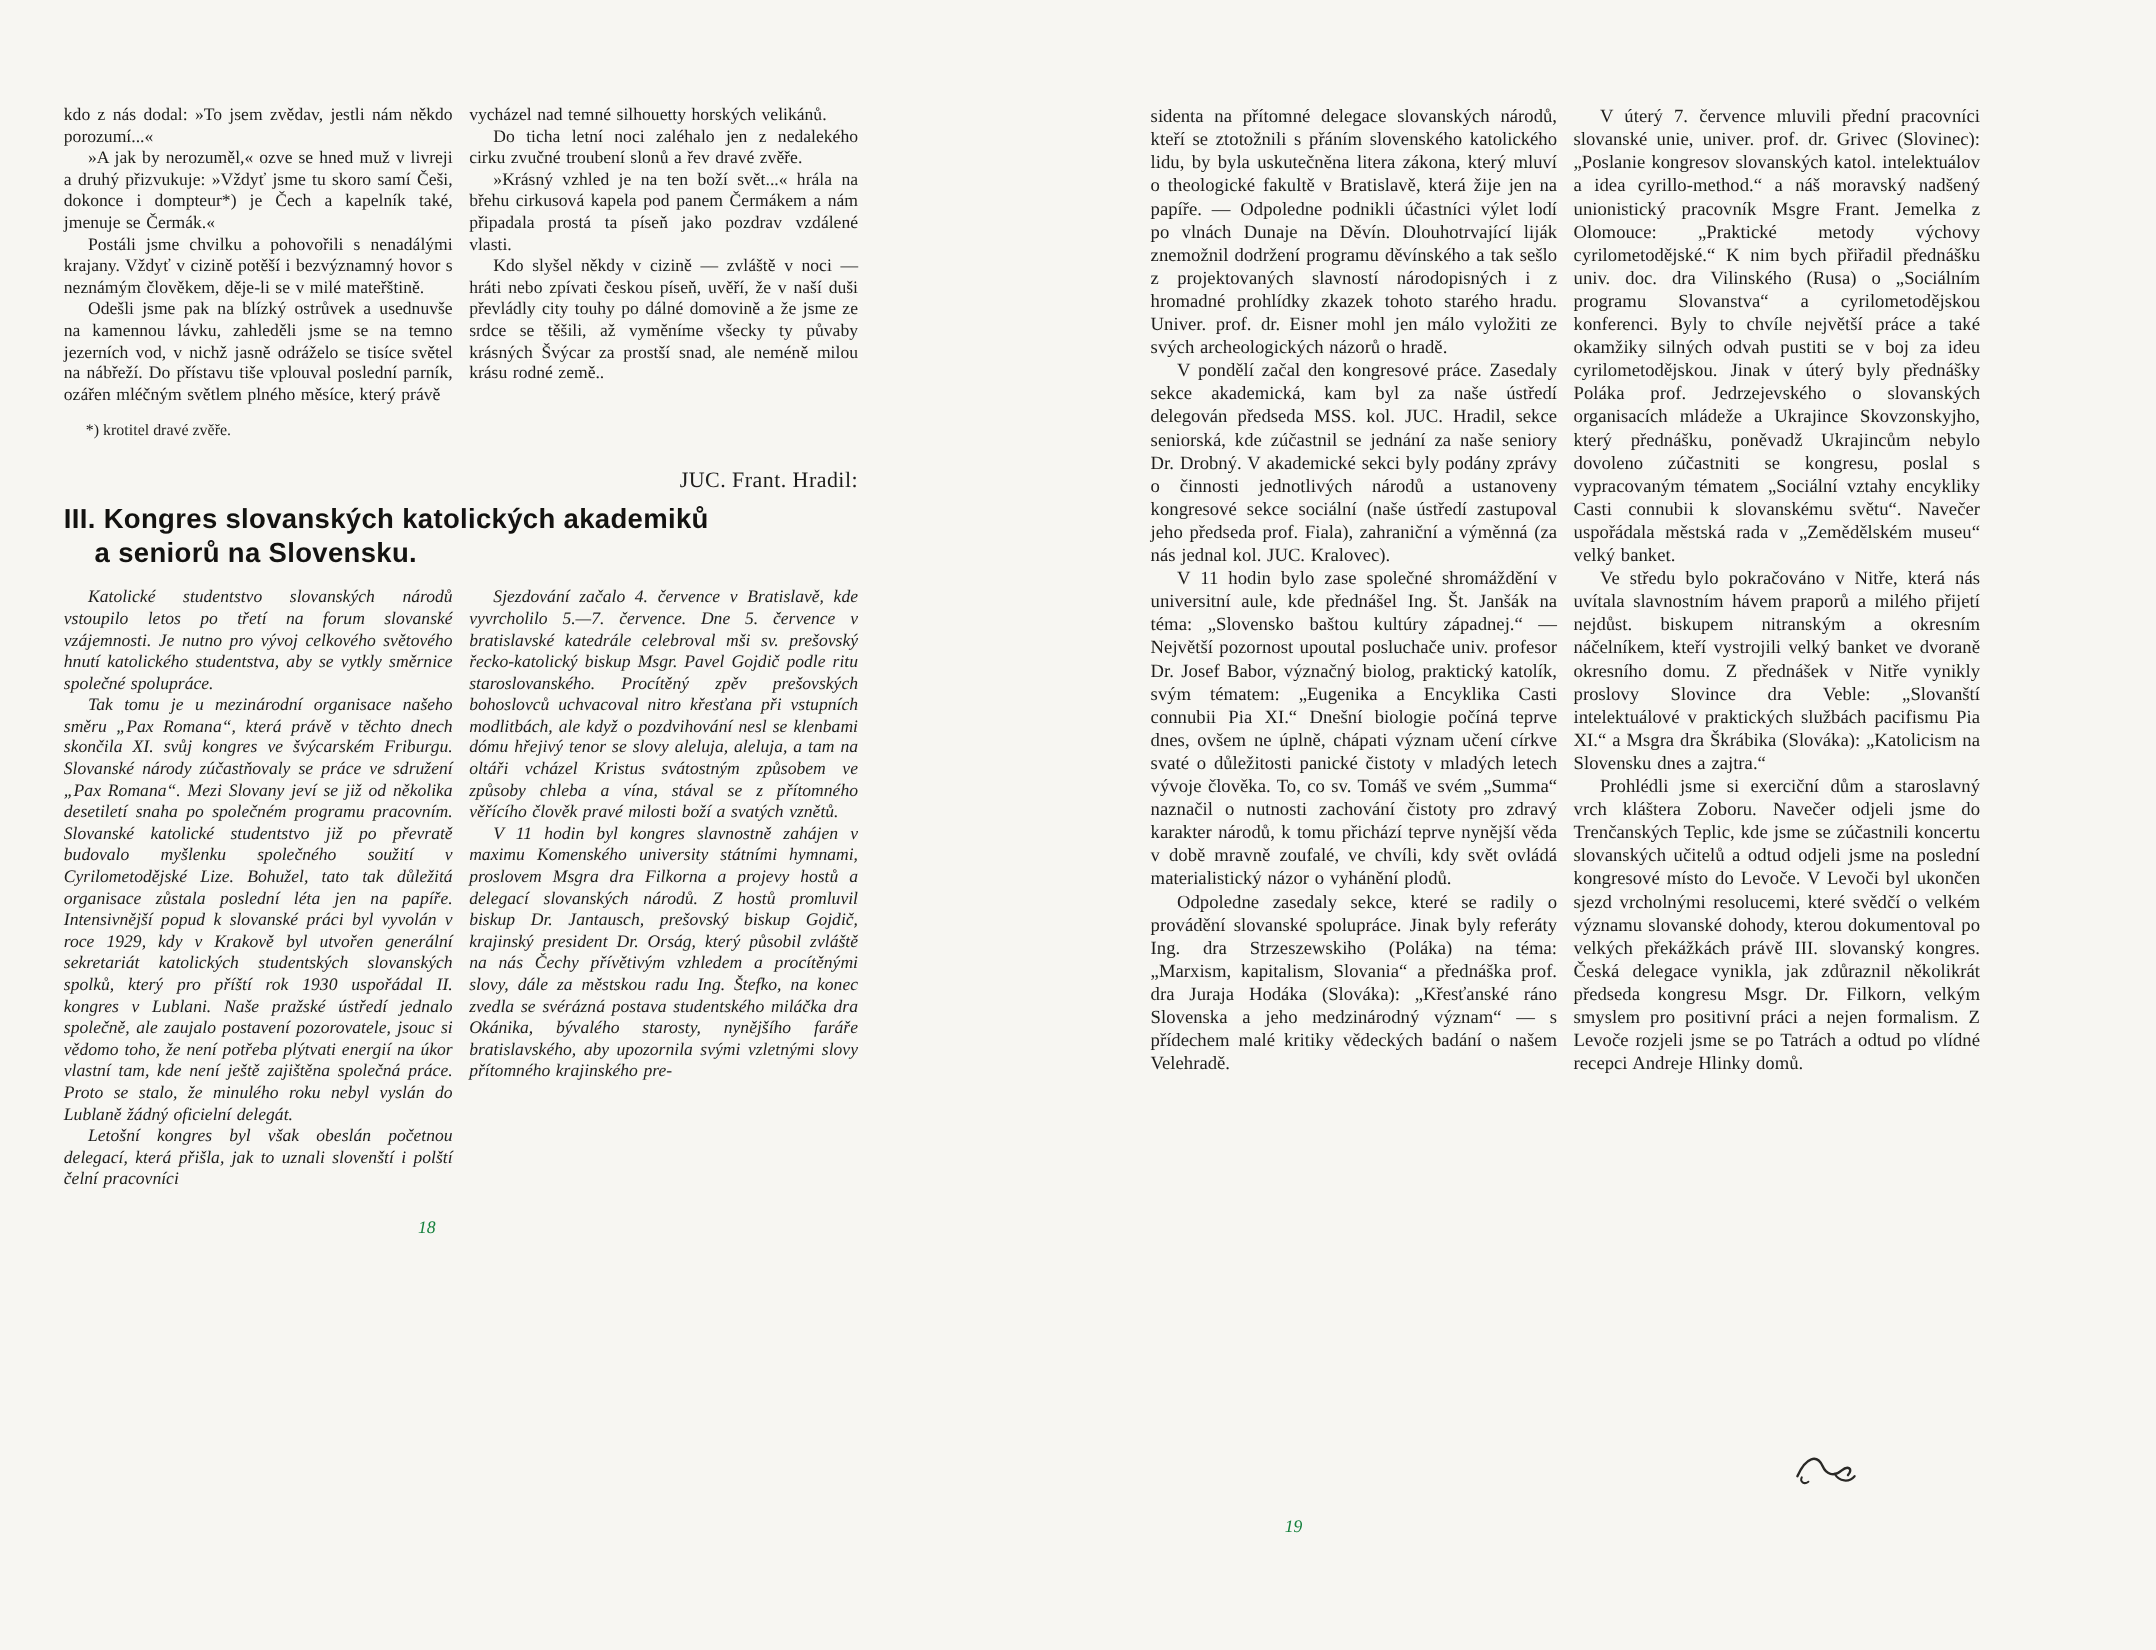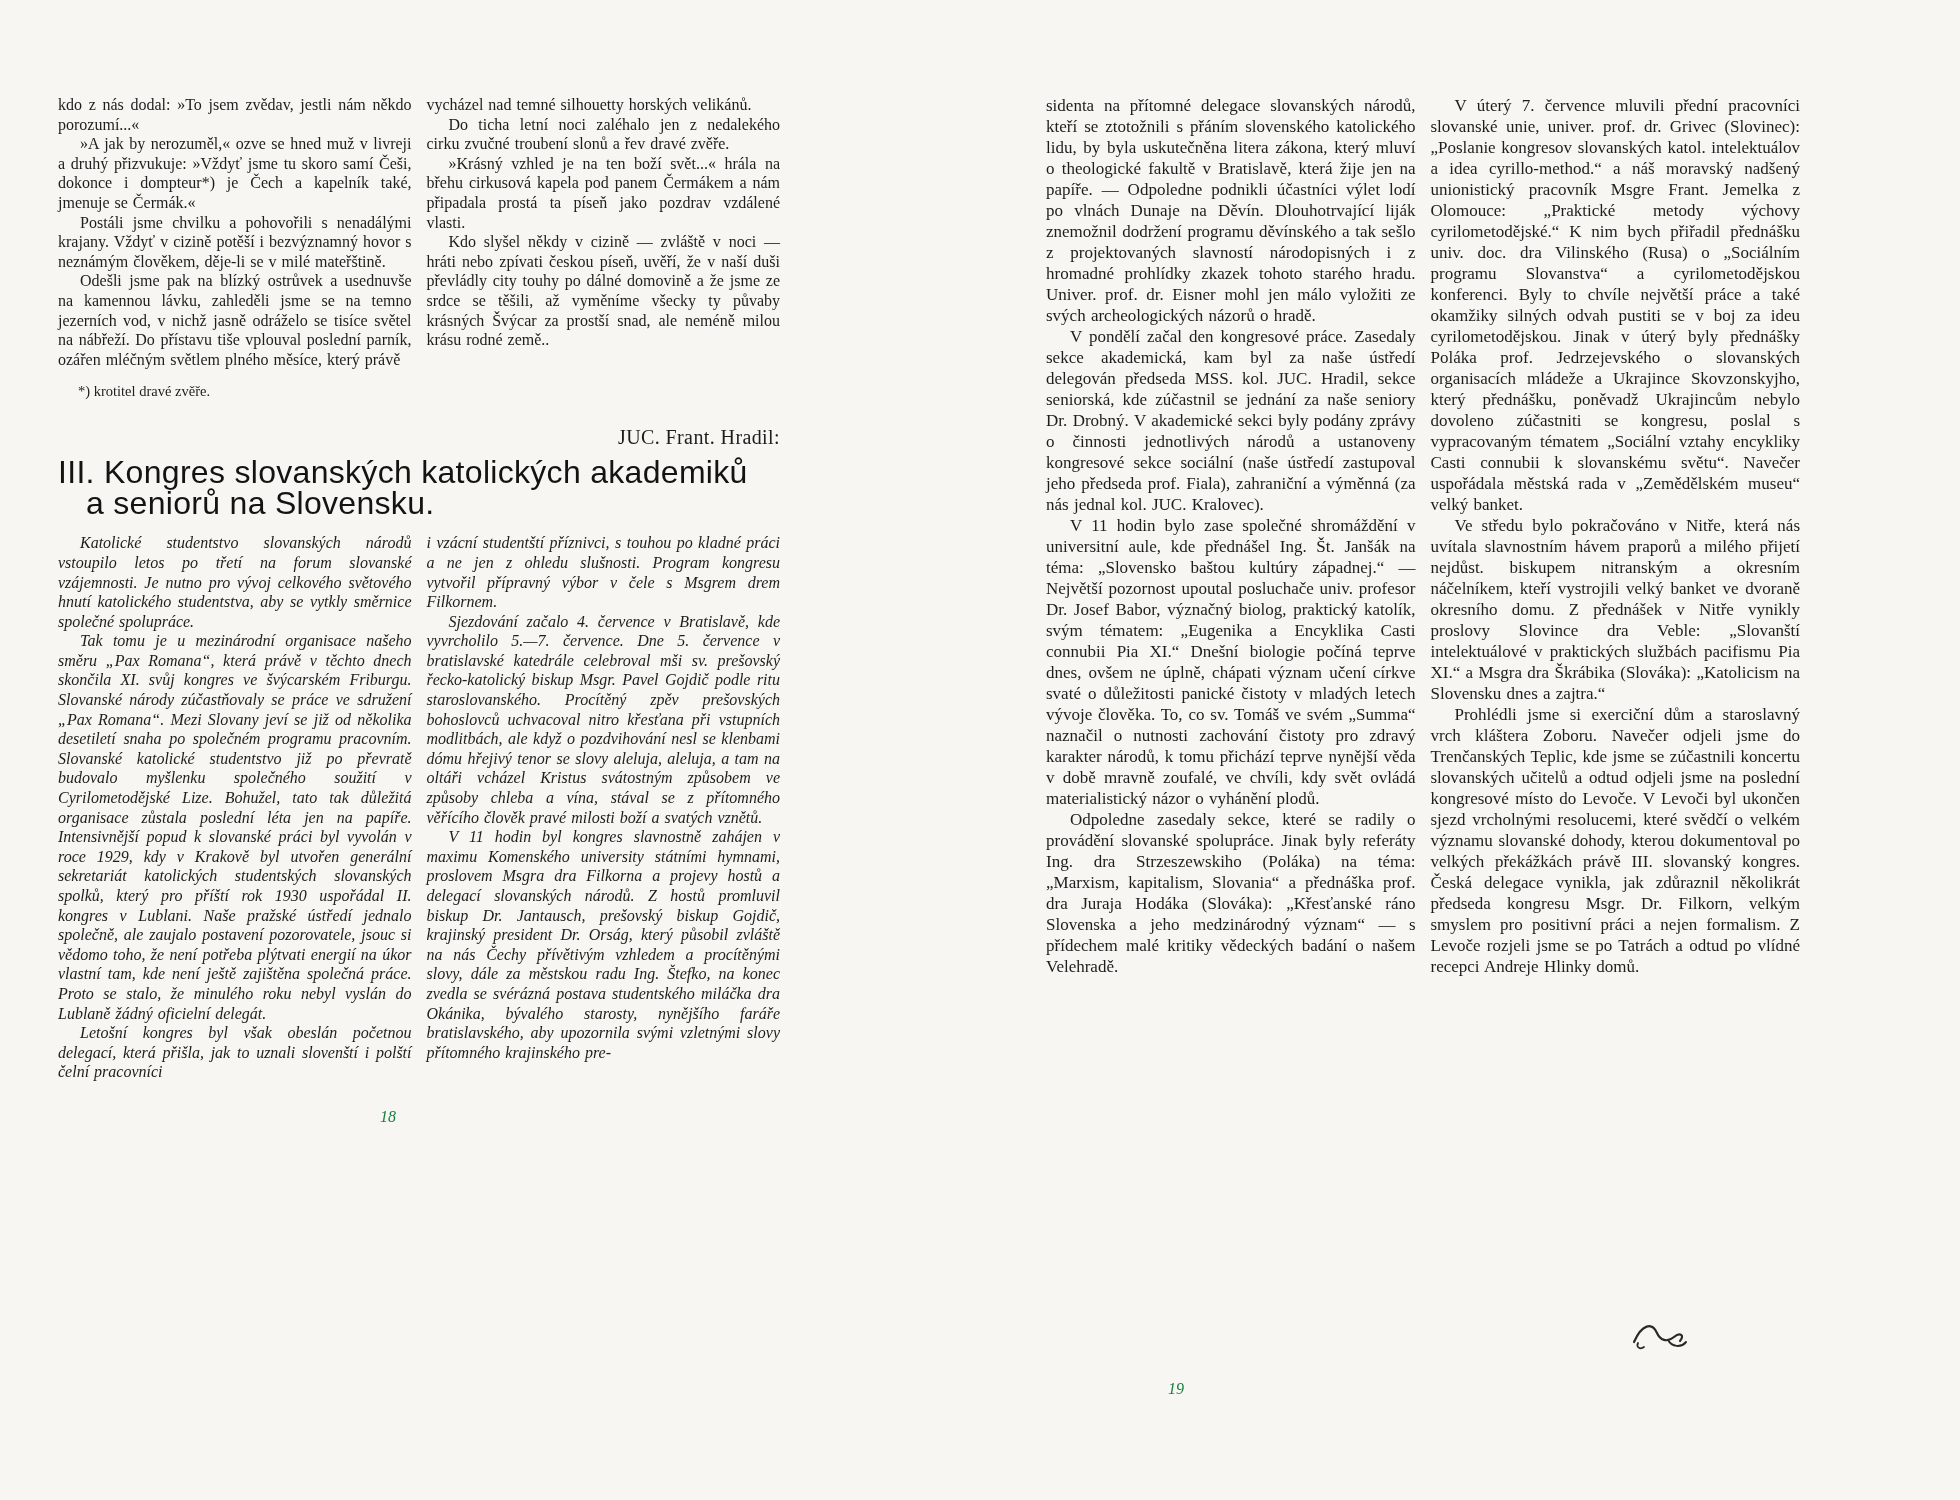--- a/index.html
+++ b/index.html
@@ -46,22 +46,22 @@
   .author-line {
     margin-top:26px;
     font-weight:normal;
     font-size:20px;
     letter-spacing:.4px;
     text-align:right;
   }
   .article-title {
     margin-top:8px;
     font-family:"Liberation Sans","DejaVu Sans",sans-serif;
-    font-weight:400;
-    font-size:32px;
+    font-weight:700;
+    font-size:25px;
     line-height:31px;
     letter-spacing:.3px;
     color:#141311;
   }
   .article-title .line2 { padding-left:28px; display:block; }
 
   .article-body { margin-top:14px;font-style:italic; }
 
   .page-number {
     position:absolute;
@@ -110,21 +110,20 @@
     <span class="line2">a seniorů na Slovensku.</span>
   </h1>
 
   <div class="two-col article-body">
     <div class="col">
       <p class="tp">Katolické studentstvo slovanských národů vstoupilo letos po třetí na forum slovanské vzájemnosti. Je nutno pro vývoj celkového světového hnutí katolického studentstva, aby se vytkly směrnice společné spolupráce.</p>
       <p class="tp">Tak tomu je u mezinárodní organisace našeho směru „Pax Romana“, která právě v těchto dnech skončila XI. svůj kongres ve švýcarském Friburgu. Slovanské národy zúčastňovaly se práce ve sdružení „Pax Romana“. Mezi Slovany jeví se již od několika desetiletí snaha po společném programu pracovním. Slovanské katolické studentstvo již po převratě budovalo myšlenku společného soužití v Cyrilometodějské Lize. Bohužel, tato tak důležitá organisace zůstala poslední léta jen na papíře. Intensivnější popud k slovanské práci byl vyvolán v roce 1929, kdy v Krakově byl utvořen generální sekretariát katolických studentských slovanských spolků, který pro příští rok 1930 uspořádal II. kongres v Lublani. Naše pražské ústředí jednalo společně, ale zaujalo postavení pozorovatele, jsouc si vědomo toho, že není potřeba plýtvati energií na úkor vlastní tam, kde není ještě zajištěna společná práce. Proto se stalo, že minulého roku nebyl vyslán do Lublaně žádný oficielní delegát.</p>
       <p class="tp">Letošní kongres byl však obeslán početnou delegací, která přišla, jak to uznali slovenští i polští čelní pracovníci</p>
     </div>
     <div class="col">
-      <p class="tp cont">i vzácní studentští příznivci, s touhou po kladné práci a ne jen z ohledu slušnosti. Program kongresu vytvořil přípravný výbor v čele s Msgrem drem Filkornem.</p>
       <p class="tp">Sjezdování začalo 4. července v Bratislavě, kde vyvrcholilo 5.—7. července. Dne 5. července v bratislavské katedrále celebroval mši sv. prešovský řecko-katolický biskup Msgr. Pavel Gojdič podle ritu staroslovanského. Procítěný zpěv prešovských bohoslovců uchvacoval nitro křesťana při vstupních modlitbách, ale když o pozdvihování nesl se klenbami dómu hřejivý tenor se slovy aleluja, aleluja, a tam na oltáři vcházel Kristus svátostným způsobem ve způsoby chleba a vína, stával se z přítomného věřícího člověk pravé milosti boží a svatých vznětů.</p>
       <p class="tp">V 11 hodin byl kongres slavnostně zahájen v maximu Komenského university státními hymnami, proslovem Msgra dra Filkorna a projevy hostů a delegací slovanských národů. Z hostů promluvil biskup Dr. Jantausch, prešovský biskup Gojdič, krajinský president Dr. Orság, který působil zvláště na nás Čechy přívětivým vzhledem a procítěnými slovy, dále za městskou radu Ing. Štefko, na konec zvedla se svérázná postava studentského miláčka dra Okánika, bývalého starosty, nynějšího faráře bratislavského, aby upozornila svými vzletnými slovy přítomného krajinského pre-</p>
     </div>
   </div>
 
 </div>
 
 <div class="page" id="right-page">
   <div class="two-col">
     <div class="col">

